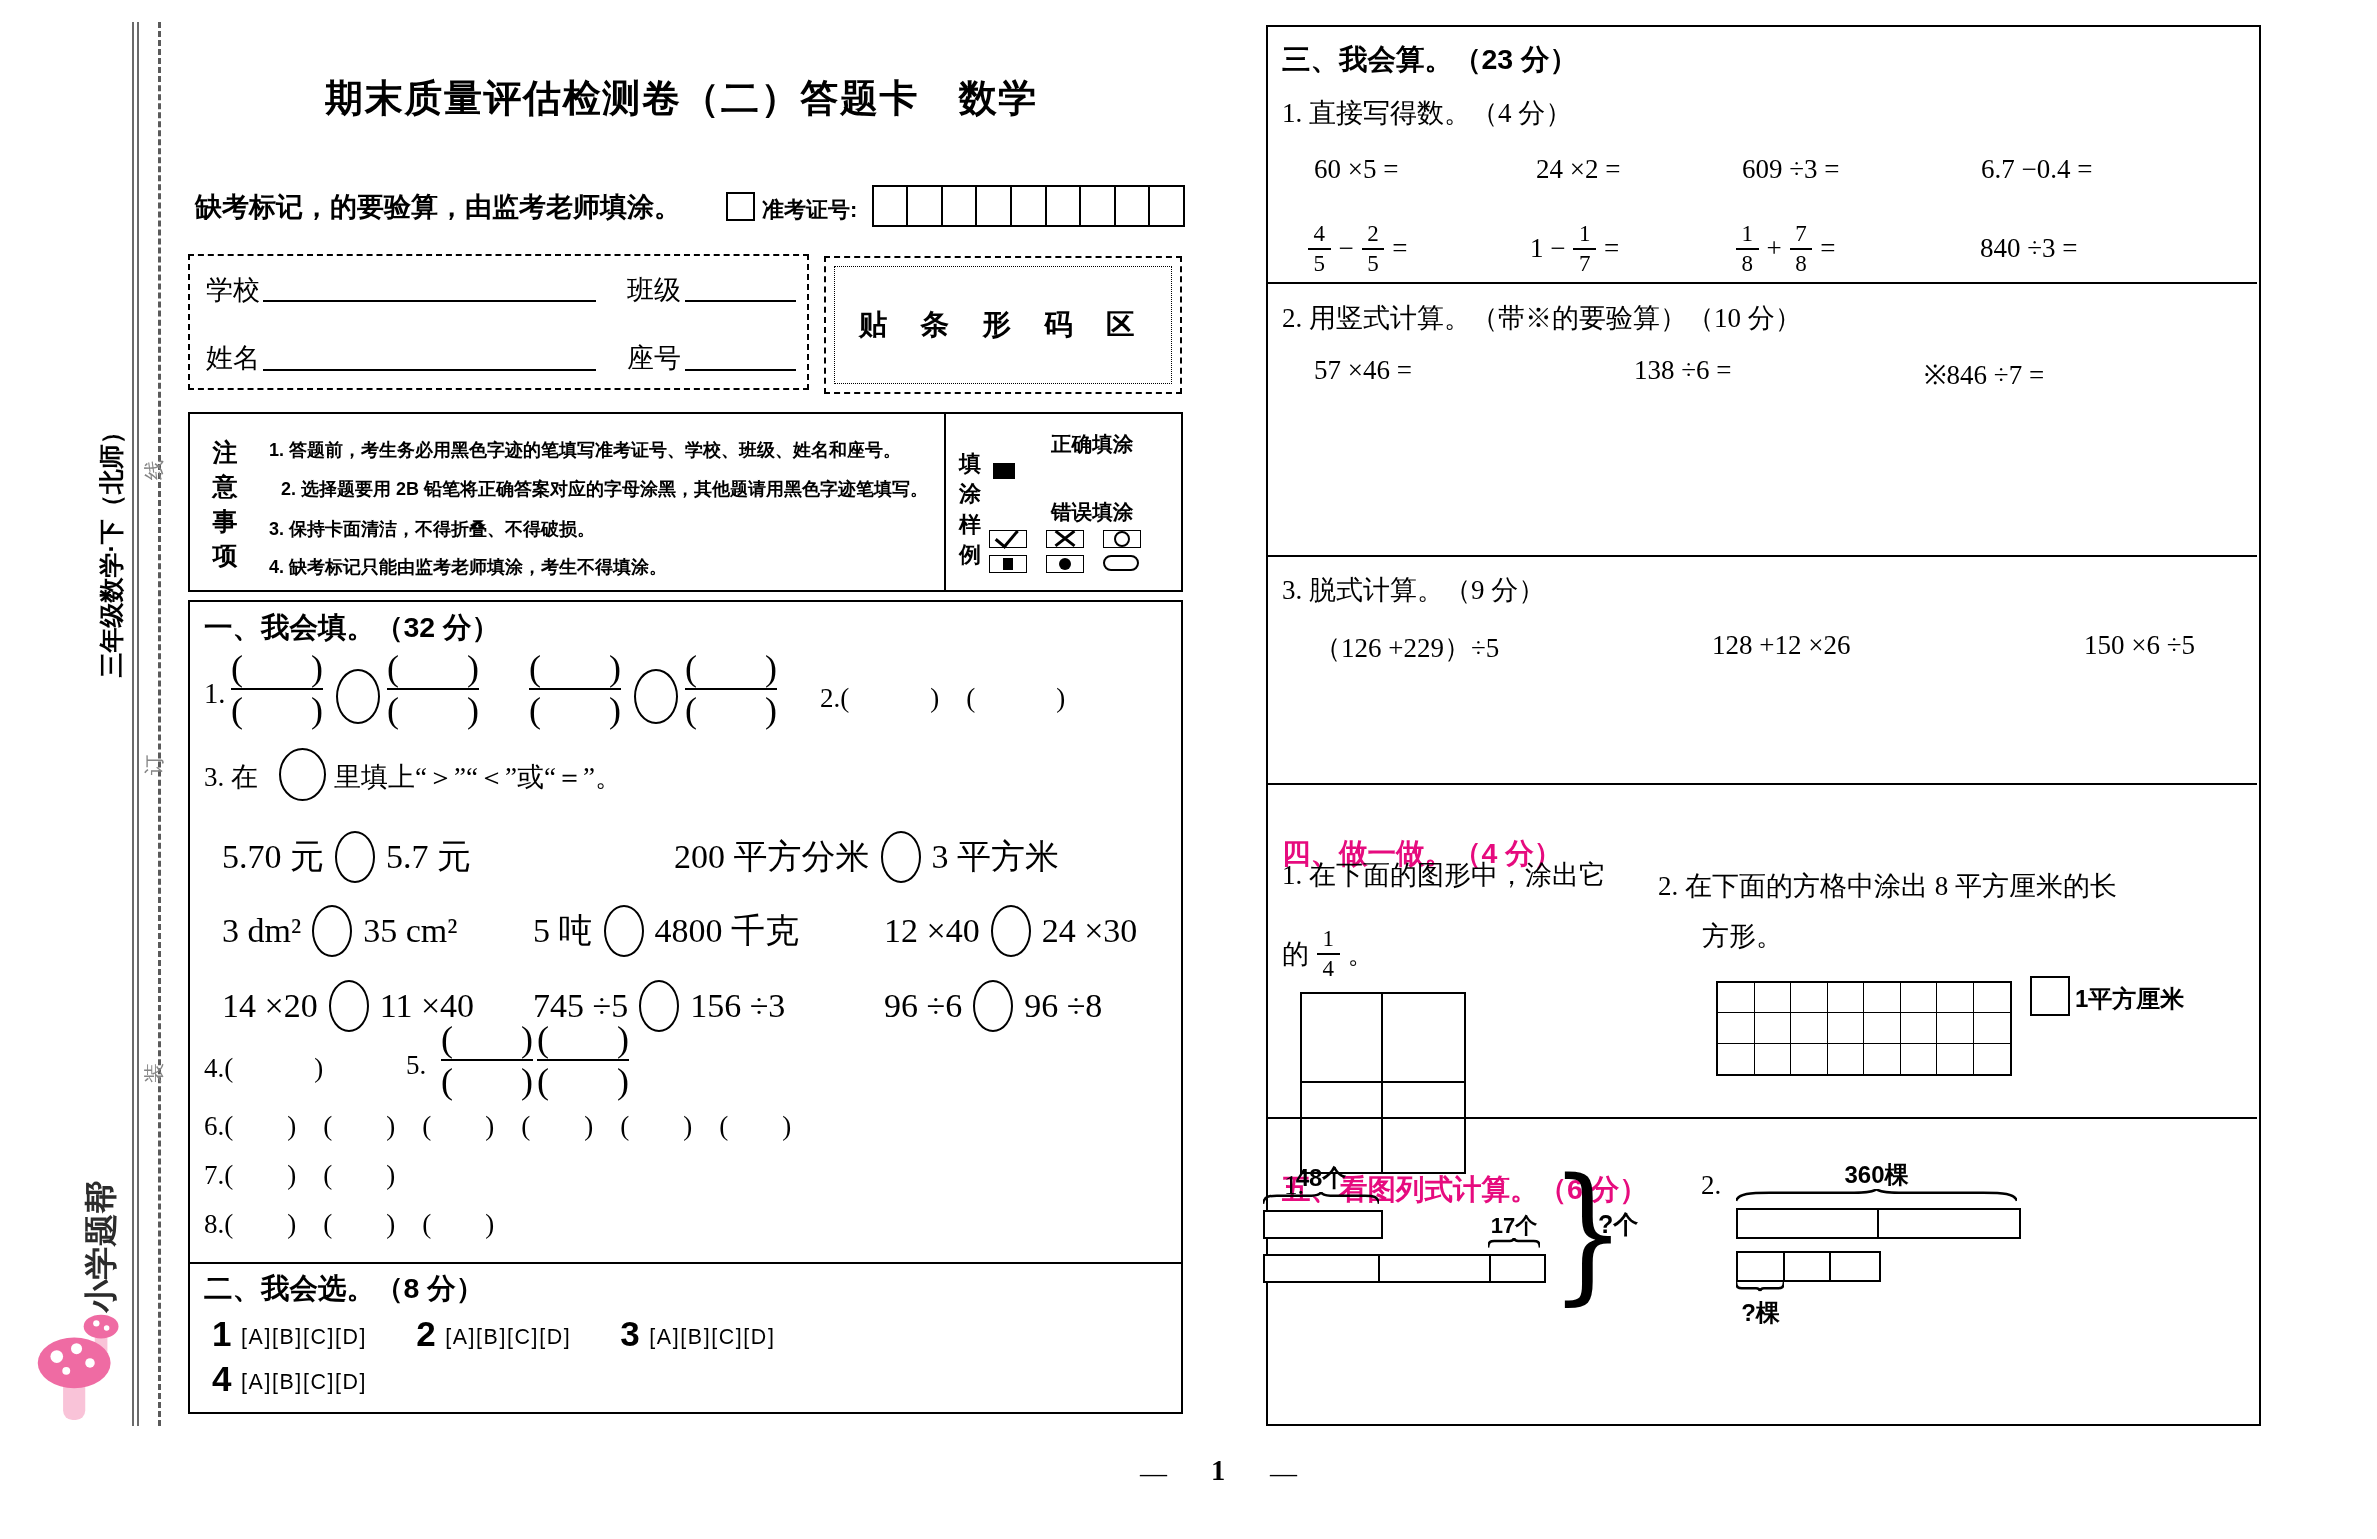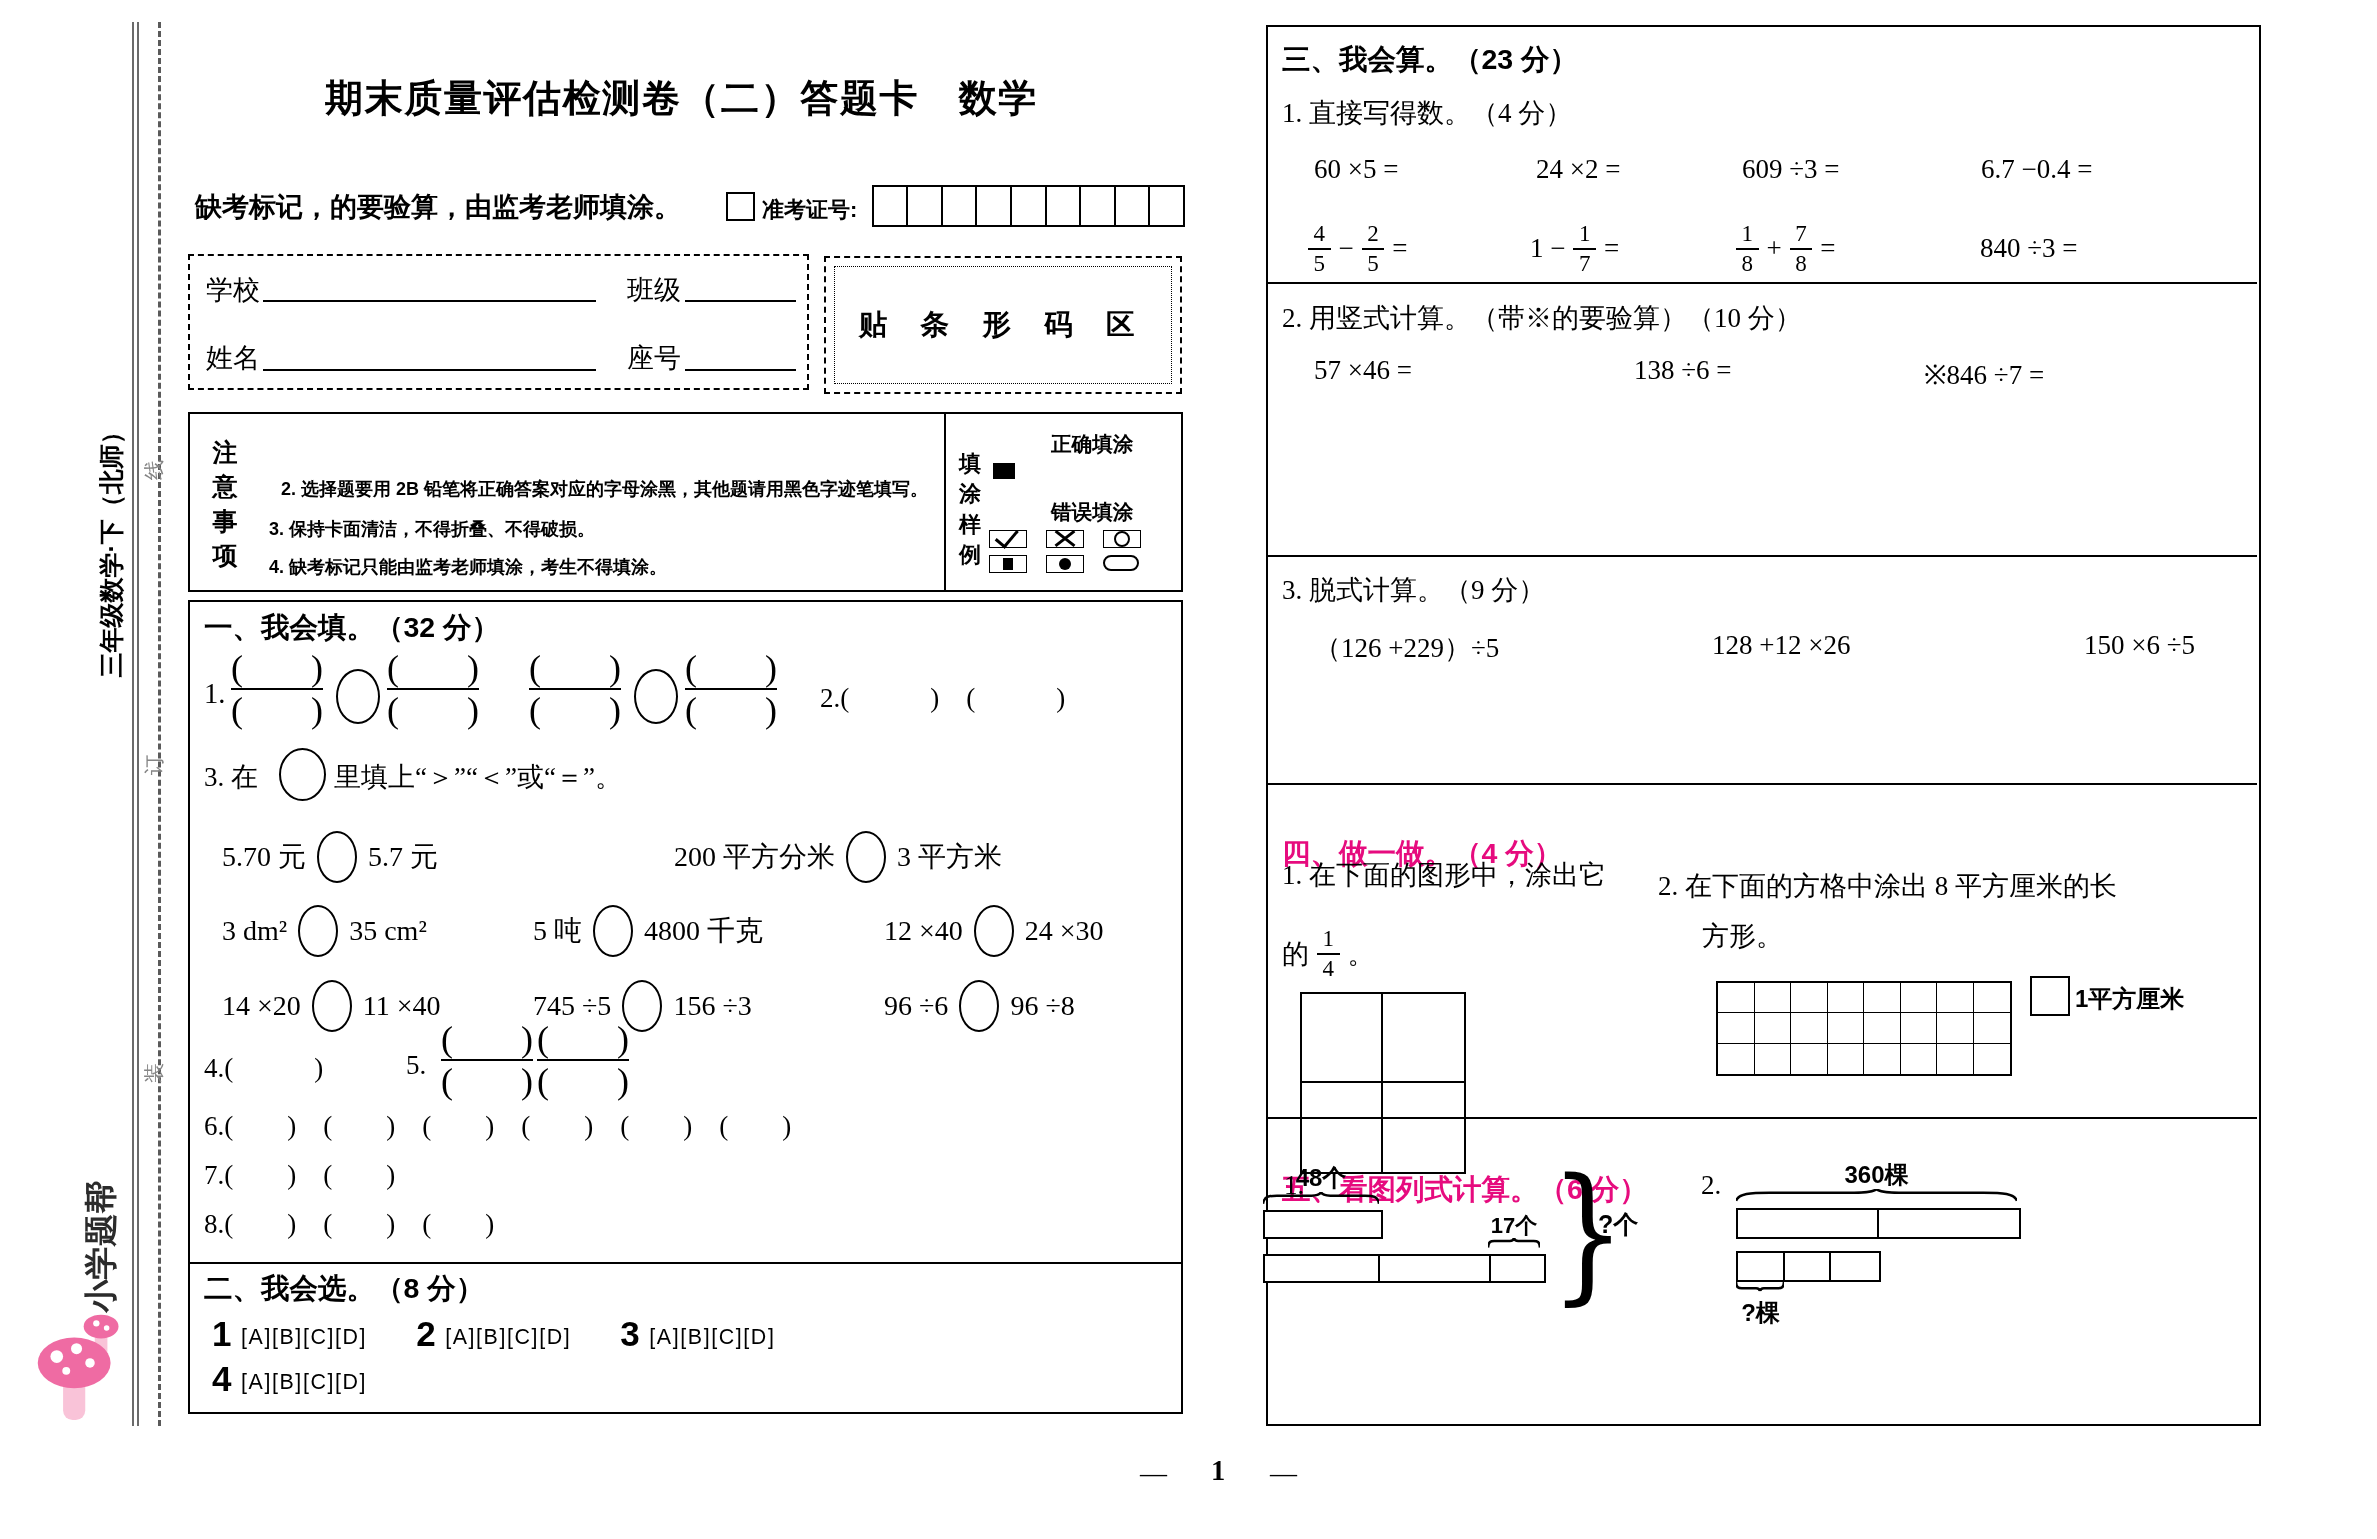--- a/index.html
+++ b/index.html
@@ -24,21 +24,21 @@
   
   .fblank{position:absolute;width:92px;display:flex;flex-direction:column;align-items:center;}
   .fblank .r{display:flex;justify-content:space-between;width:100%;font-size:36px;line-height:1;height:40px;align-items:center;}
   .fblank .l{width:100%;border-top:2.4px solid #000;}
   
   .vfrac{display:inline-flex;flex-direction:column;align-items:center;line-height:1;vertical-align:middle;}
   .vfrac .fn,.vfrac .fd{font-size:23px;padding:2.4px 5.5px;}
   .vfrac .fl{align-self:stretch;border-top:2.4px solid #000;}
   .fracline{display:flex;align-items:center;gap:8px;font-size:27px;}
   
-  .cmp{position:absolute;display:flex;align-items:center;gap:11px;font-size:28px;}
+  .cmp{position:absolute;display:flex;align-items:center;gap:11px;font-size:34px;}
   .cmp .ell{width:36px;height:48px;flex:0 0 auto;}
   
   #exam-boxes{position:absolute;display:flex;}
   .exam-cell{width:33px;height:38px;border:2.4px solid #000;margin-left:-2.4px;background:#fff;}
   
   .mk{position:absolute;width:36px;height:16px;border:1.6px solid #000;display:flex;align-items:center;justify-content:center;}
   .mk-plain{border:none;}
   .chk{width:19px;height:9.5px;border-left:3.2px solid #000;border-bottom:3.2px solid #000;transform:rotate(-50deg) translate(1.6px,-3.2px);}
   .xx{position:relative;width:100%;height:100%;}
   .xx:before,.xx:after{content:"";position:absolute;left:5.5px;top:6.3px;width:24px;height:3.2px;background:#000;}
@@ -132,20 +132,21 @@
   </div>
 
   <div class="abs dashedbox" style="left:824px;top:256px;width:354px;height:134px;">
     <div class="abs" style="left:8px;top:8px;right:8px;bottom:8px;border:1.6px dotted #000;display:flex;align-items:center;justify-content:center;">
       <span class="sans t36 b" style="letter-spacing:12.7px;">贴 条 形 码 区</span>
     </div>
   </div>
 
   <div class="abs box" style="left:188px;top:412px;width:991px;height:176px;">
     <div class="abs sans t32 b vtext" style="left:19px;top:20.6px;width:28.5px;">注意事项</div>
+    <div class="abs sans t23" style="left:79px;top:24px;width:666px;font-weight:600;">1. 答题前，考生务必用黑色字迹的笔填写准考证号、学校、班级、姓名和座号。</div>
     <div class="abs sans t23" style="left:79px;top:63px;width:682px;font-weight:700;margin-left:12px;">2. 选择题要用 2B 铅笔将正确答案对应的字母涂黑，其他题请用黑色字迹笔填写。</div>
     <div class="abs sans t23" style="left:79px;top:103px;width:666px;font-weight:600;">3. 保持卡面清洁，不得折叠、不得破损。</div>
     <div class="abs sans t23" style="left:79px;top:141px;width:666px;font-weight:600;">4. 缺考标记只能由监考老师填涂，考生不得填涂。</div>
     <div class="abs" style="left:754px;top:0;bottom:0;border-left:2.4px solid #000;"></div>
 
     <div class="abs sans t28 b vtext" style="left:766px;top:35px;width:25px;">填涂样例</div>
     <span class="abs sans t26" style="left:861px;top:16px;font-weight:600;">正确填涂</span>
     <div class="abs" style="left:803px;top:49px;width:22px;height:16px;background:#000;"></div>
     <span class="abs sans t26" style="left:861px;top:84px;font-weight:600;">错误填涂</span>
     <div class="mk" style="left:799px;top:116px;">

